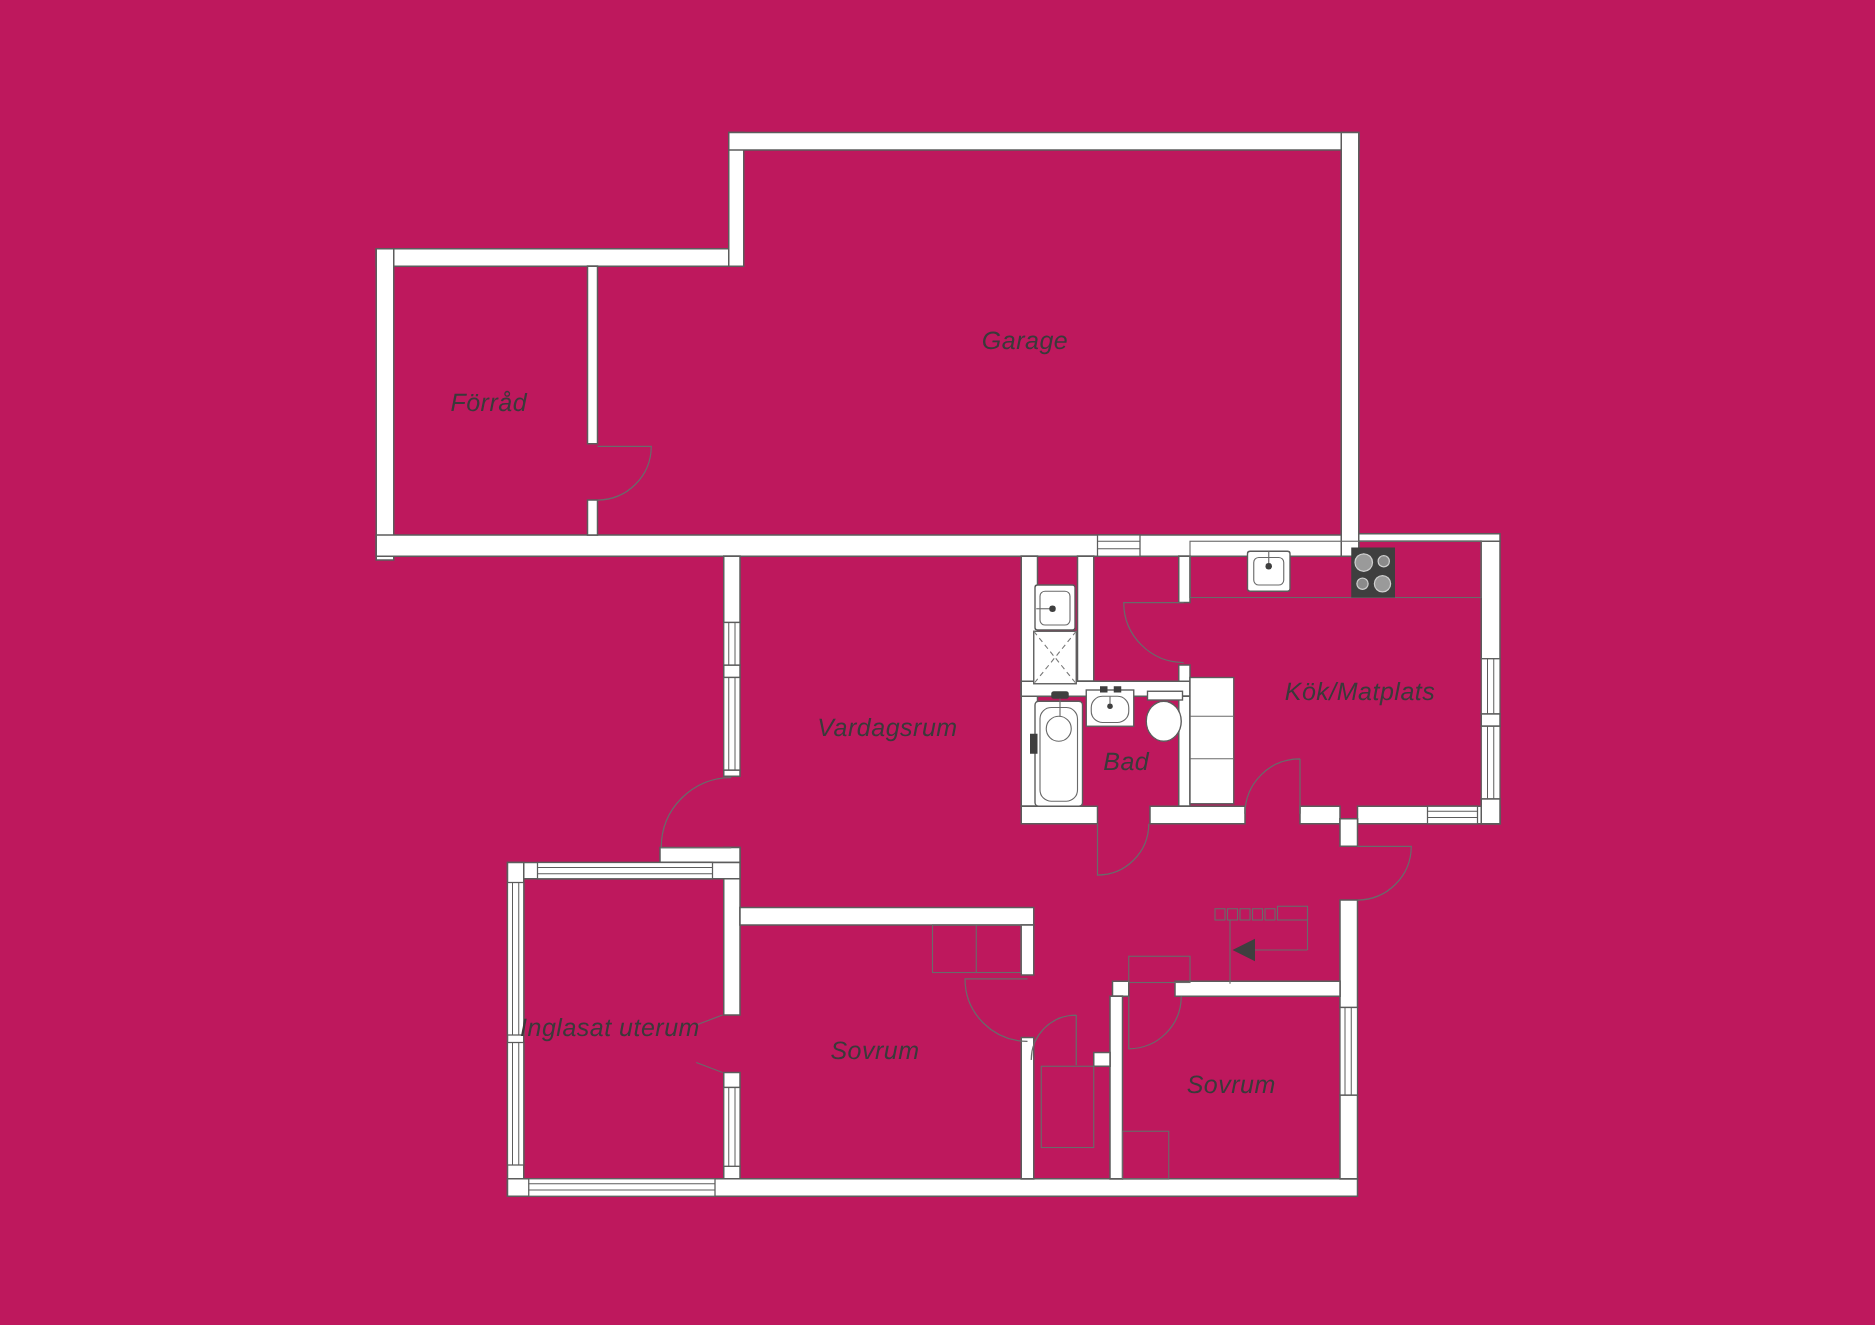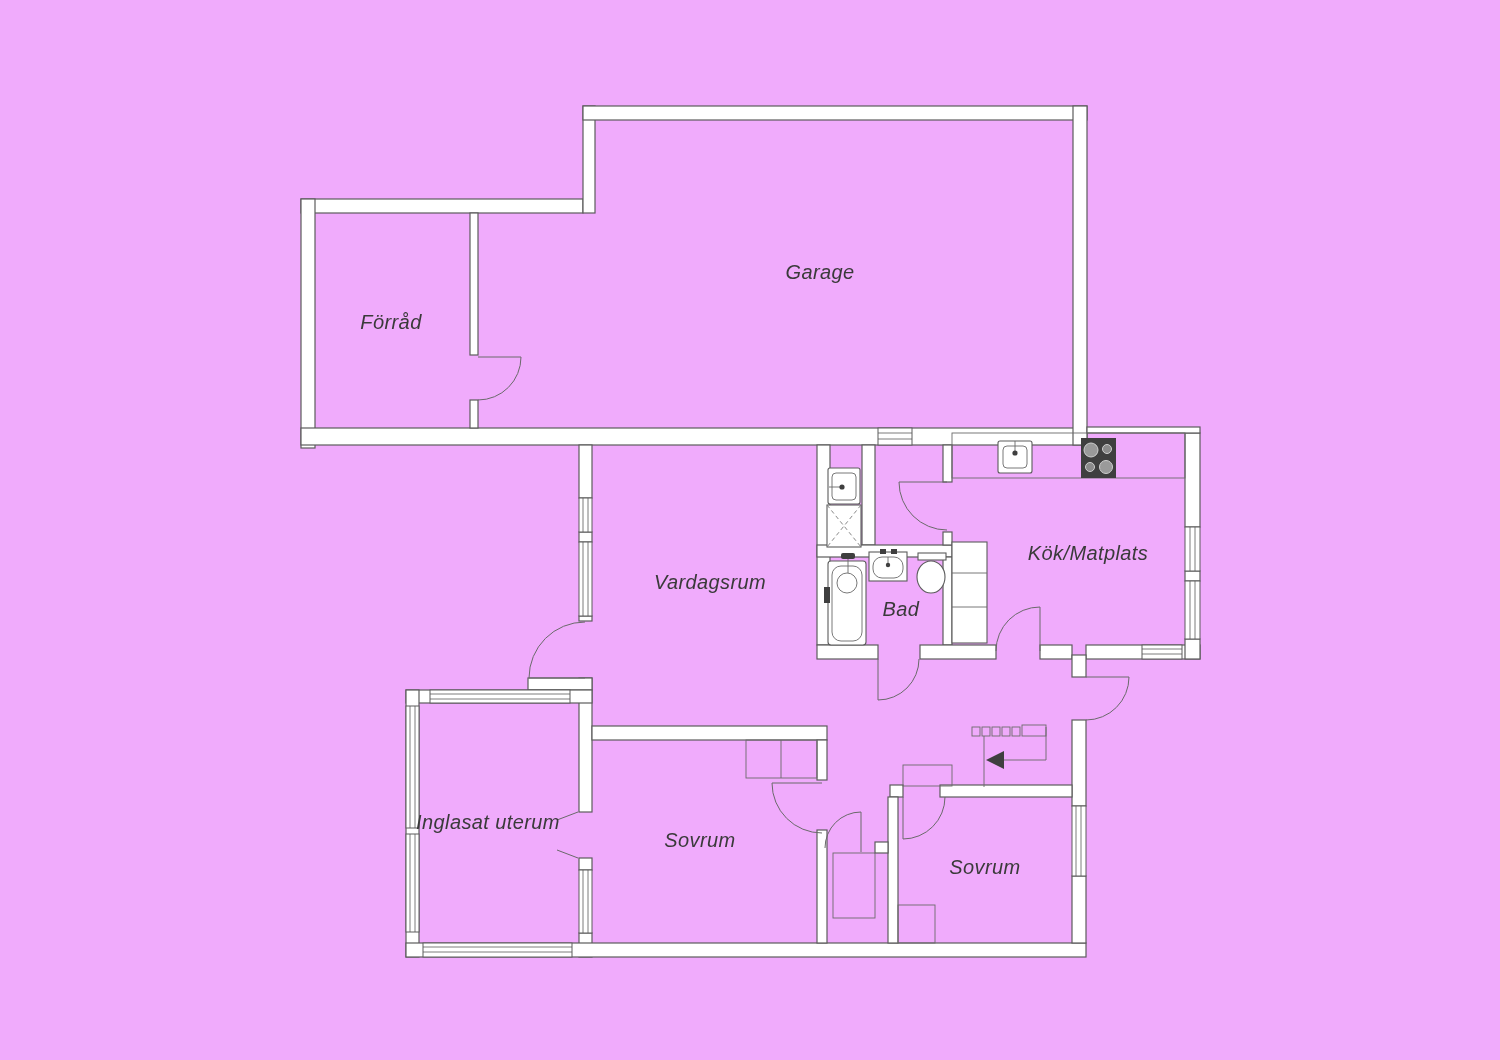--- a/index.html
+++ b/index.html
@@ -1,16 +1,16 @@
 <!DOCTYPE html>
 <html><head>
 <meta charset="utf-8">
 <style>
   html,body{margin:0;padding:0;background:#ffffff;}
-  .page{position:relative;width:1500px;height:1060px;background:#f0abfc;overflow:hidden;}
+  .page{position:relative;width:1500px;height:1060px;background:#be185d;overflow:hidden;}
   svg{display:block;}
   .wall{fill:#ffffff;stroke:#5c5c5c;stroke-width:1.2;}
   .win{fill:#ffffff;stroke:#5c5c5c;stroke-width:1;}
   .winline{stroke:#5c5c5c;stroke-width:0.8;}
   .fx{fill:#ffffff;stroke:#5c5c5c;stroke-width:1.1;}
   .fxthin{fill:none;stroke:#6a6a6a;stroke-width:0.9;}
   .door{fill:none;stroke:#6a6a6a;stroke-width:1;}
   .dash{fill:none;stroke:#7a7a7a;stroke-width:0.9;stroke-dasharray:4 3;}
   .dark{fill:#3f3f3f;stroke:none;}
   .burner-big{fill:#9a9a9a;stroke:#cfcfcf;stroke-width:1;}

